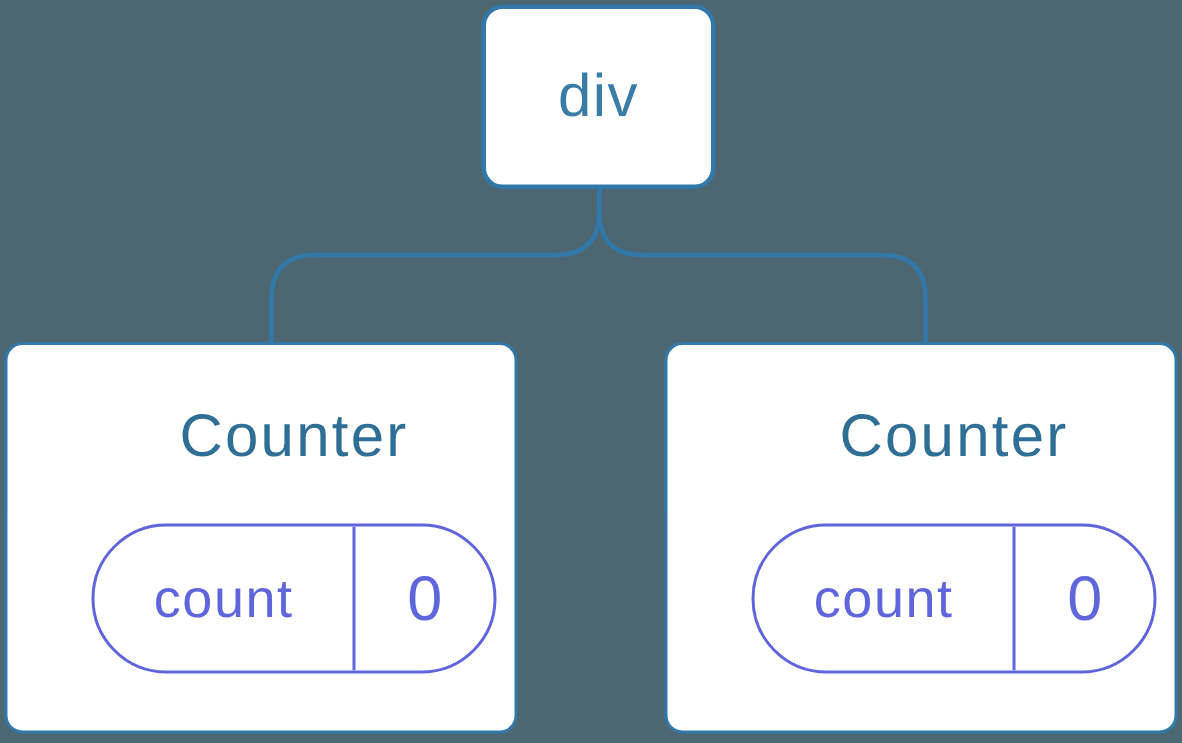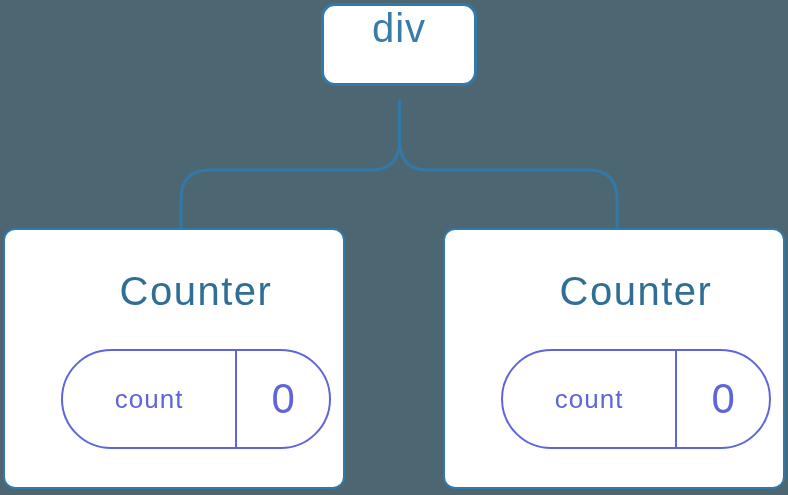--- a/index.html
+++ b/index.html
@@ -31,26 +31,26 @@
     pointer-events: none;
   }
   .connector-svg path {
     fill: none;
     stroke: var(--connector-color);
     stroke-width: 3;
   }
   .root-node {
     position: absolute;
     left: 321px; top: 3px;
-    width: 156px; height: 83px;
+    width: 156px; height: 123px;
     background: var(--card-background);
     border: 3px solid var(--node-border);
     border-radius: 14px;
     display: flex;
-    align-items: flex-start;
+    align-items: center;
     justify-content: center;
   }
   .root-node .root-label {
     font-size: 40px;
     font-weight: 500;
     letter-spacing: 1px;
     color: var(--root-label-color);
   }
   .counter-card {
     position: absolute;
@@ -81,21 +81,21 @@
     align-items: stretch;
     overflow: hidden;
     color: var(--state-pill-color);
   }
   .pill-key-cell {
     flex: 0 0 65.5%;
     border-right: 2px solid var(--state-pill-color);
     display: flex;
     align-items: center;
     justify-content: center;
-    font-size: 26px;
+    font-size: 36px;
     letter-spacing: 1px;
   }
   .pill-value-cell {
     flex: 1 1 auto;
     display: flex;
     align-items: center;
     justify-content: center;
     font-size: 42px;
   }
 </style>

